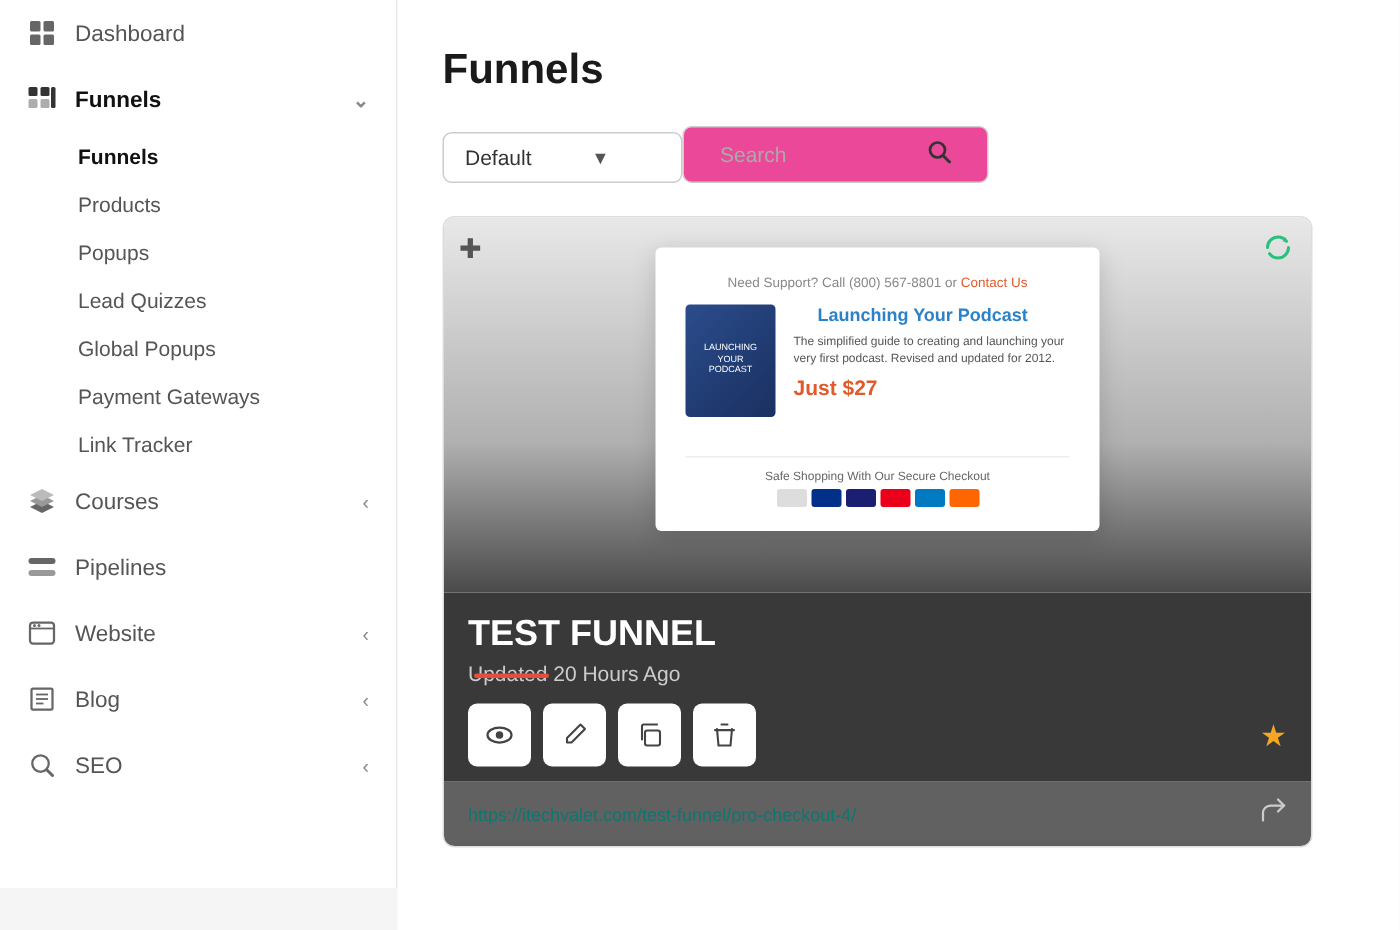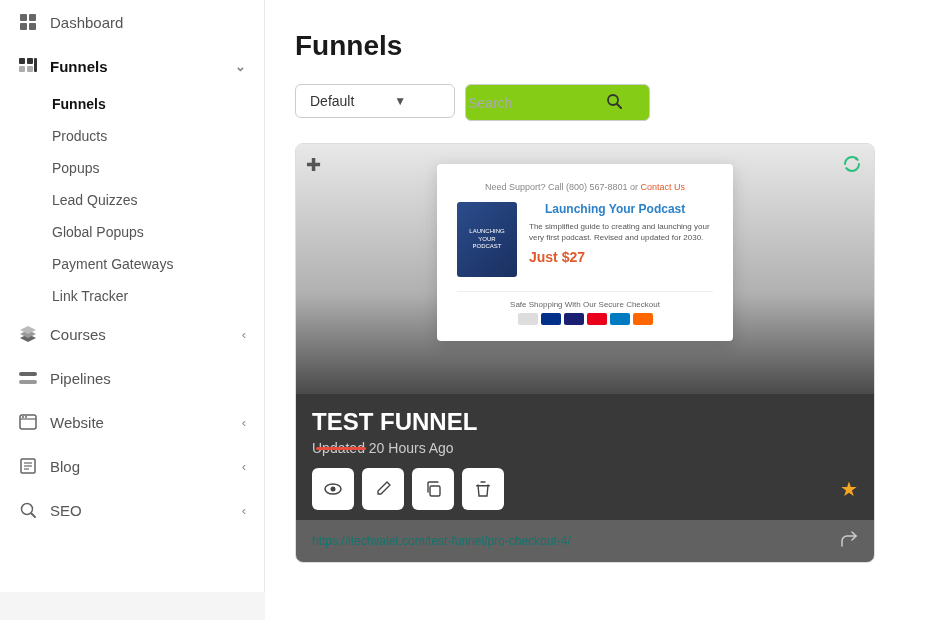--- a/index.html
+++ b/index.html
@@ -59,45 +59,44 @@
       flex-direction: column;
     }
     .page-title {
       font-size: 28px;
       font-weight: 700;
       color: #1a1a1a;
       margin-bottom: 22px;
     }
     .toolbar {
       display: flex;
-      gap: 10px;
       margin-bottom: 22px;
-      align-items: flex-start;
+      align-items: flex-end;
     }
     .dropdown-select {
       display: flex;
       align-items: center;
       border: 1.5px solid #ccc;
       border-radius: 6px;
       padding: 8px 14px;
       background: #fff;
       cursor: pointer;
       font-size: 14px;
       color: #333;
       gap: 40px;
       min-width: 160px;
     }
     .dropdown-select .chevron-down { color: #555; font-size: 12px; }
     .search-box {
       display: flex;
       align-items: center;
       border: 1.5px solid #ccc;
       border-radius: 6px;
-      padding: 8px 2px;
-      background: #84cc16;
+      padding: 8px 24px;
+      background: #ec4899;
       gap: 8px;
       min-width: 185px;
     }
     .search-box input {
       border: none;
       outline: none;
       font-size: 14px;
       color: #333;
       background: transparent;
       width: 130px;
@@ -172,21 +171,21 @@
       color: #555;
       line-height: 1.4;
       margin-bottom: 6px;
     }
     .card-preview-price {
       font-size: 14px;
       font-weight: 700;
       color: #e05a2b;
     }
     .card-preview-footer {
-      margin-top: 14px;
+      margin-top: 26px;
       text-align: center;
       font-size: 8px;
       color: #666;
       border-top: 1px solid #eee;
       padding-top: 8px;
     }
     .payment-logos {
       display: flex;
       gap: 3px;
       justify-content: center;
@@ -432,21 +431,21 @@
       <div class="card-preview-inner">
         <div class="card-preview-header">
           Need Support? Call (800) 567-8801 or <span style="color:#e05a2b;">Contact Us</span>
         </div>
         <div class="card-preview-body">
           <div class="podcast-book">
             <span style="font-size:6px;text-align:center;line-height:1.3;">LAUNCHING YOUR<br>PODCAST</span>
           </div>
           <div class="card-preview-text">
             <h3>Launching Your Podcast</h3>
-            <p>The simplified guide to creating and launching your very first podcast. Revised and updated for 2030.</p>
+            <p>The simplified guide to creating and launching your very first podcast. Revised and updated for 2012.</p>
             <div class="card-preview-price">Just $27</div>
           </div>
         </div>
         <div class="card-preview-footer">
           <div>Safe Shopping With Our Secure Checkout</div>
           <div class="payment-logos">
             <div class="payment-logo"></div>
             <div class="payment-logo" style="background:#003087;"></div>
             <div class="payment-logo" style="background:#1a1f71;"></div>
             <div class="payment-logo" style="background:#eb001b;"></div>

